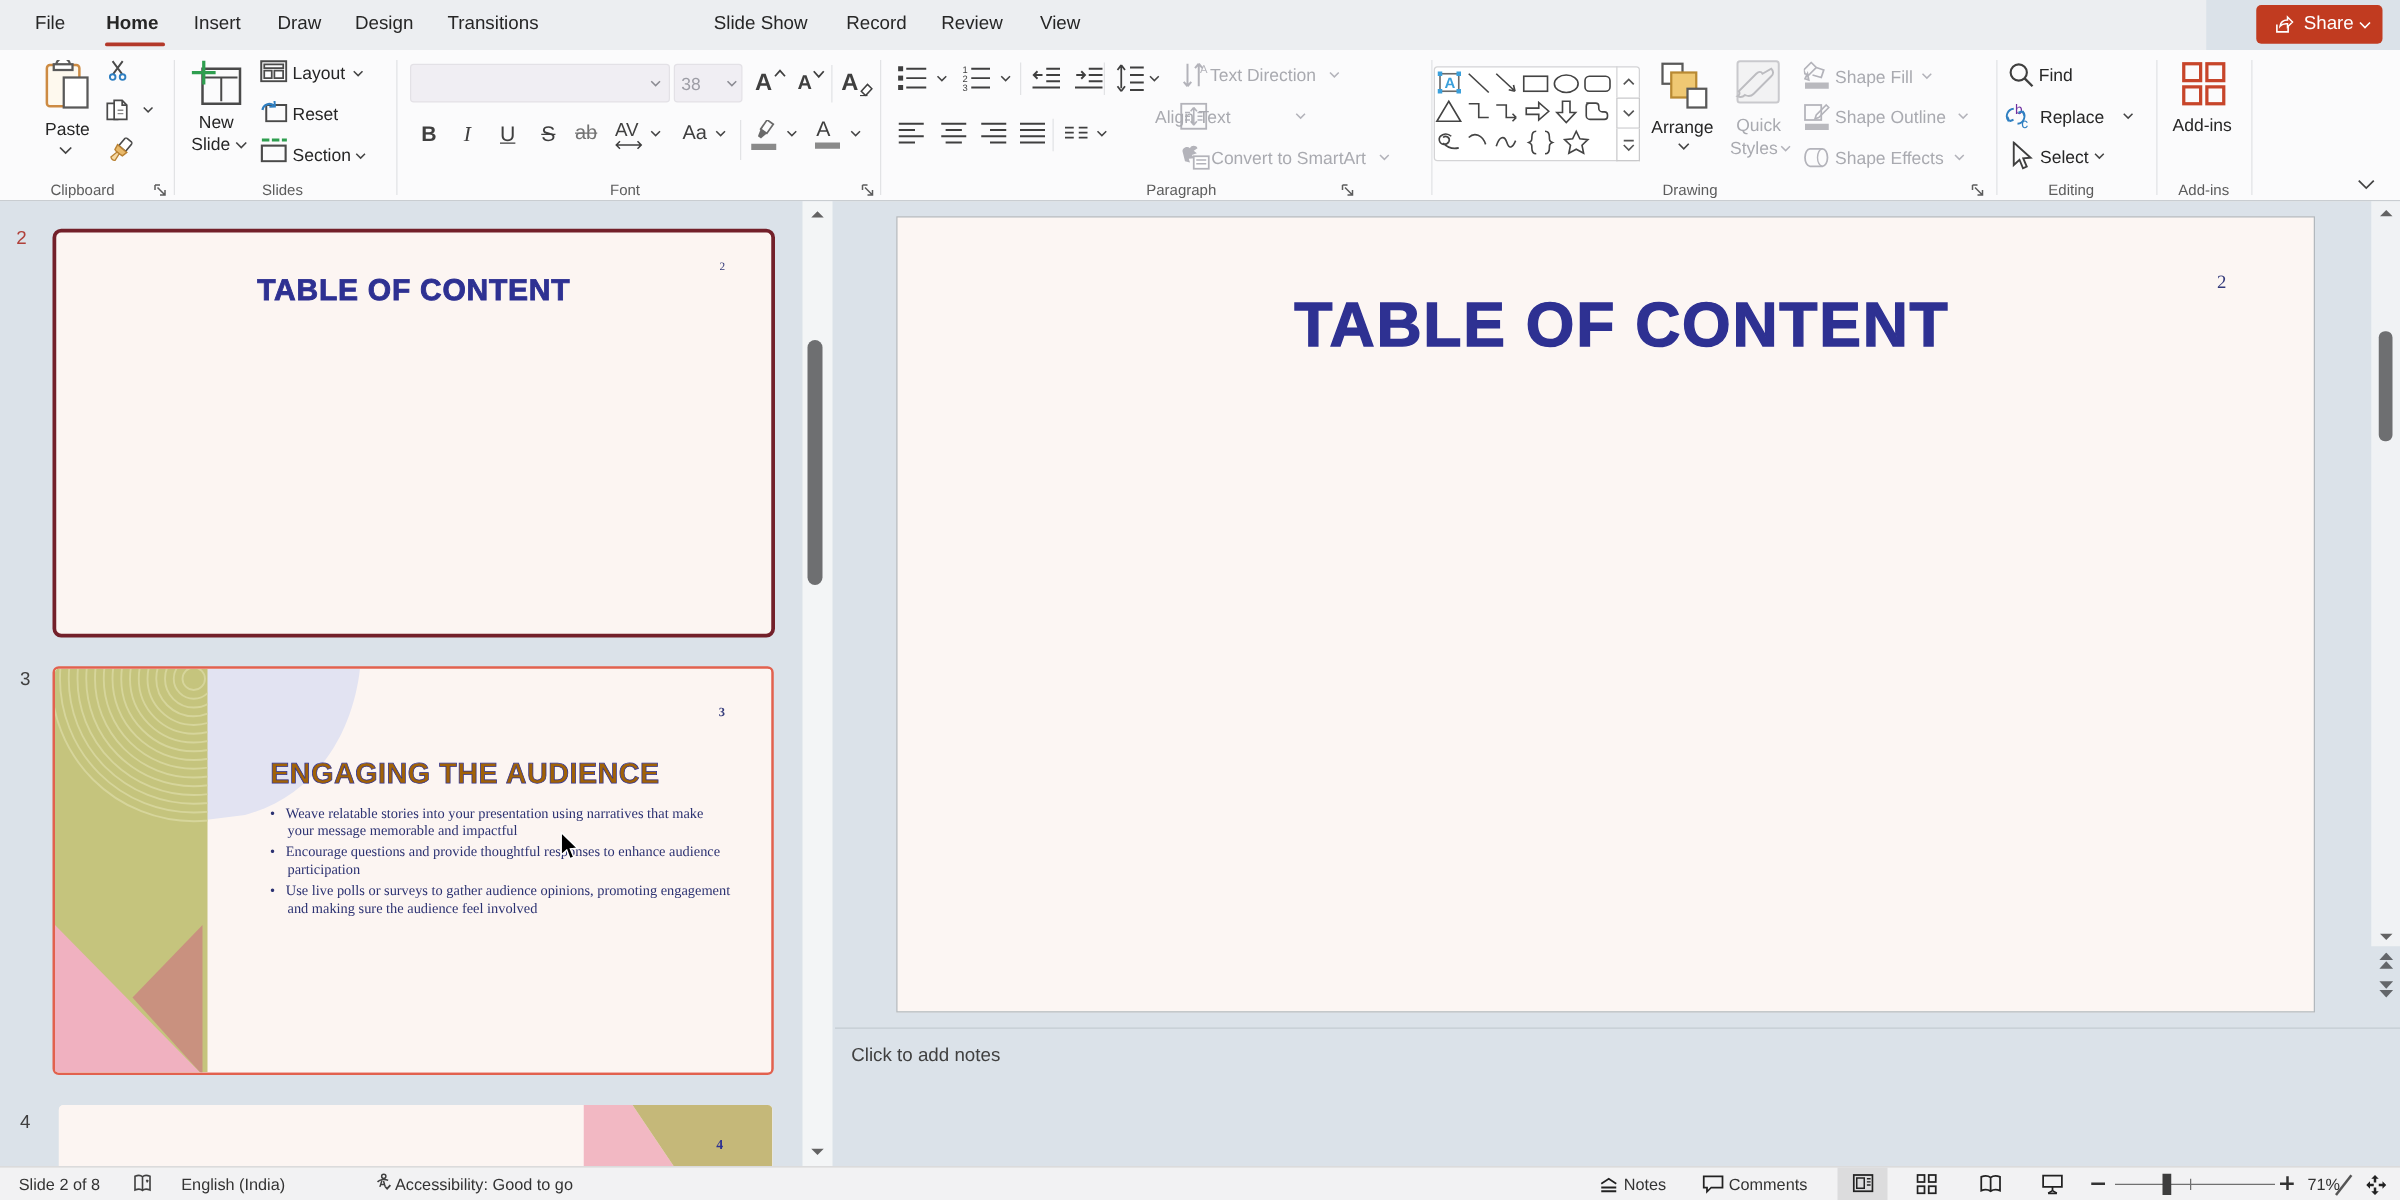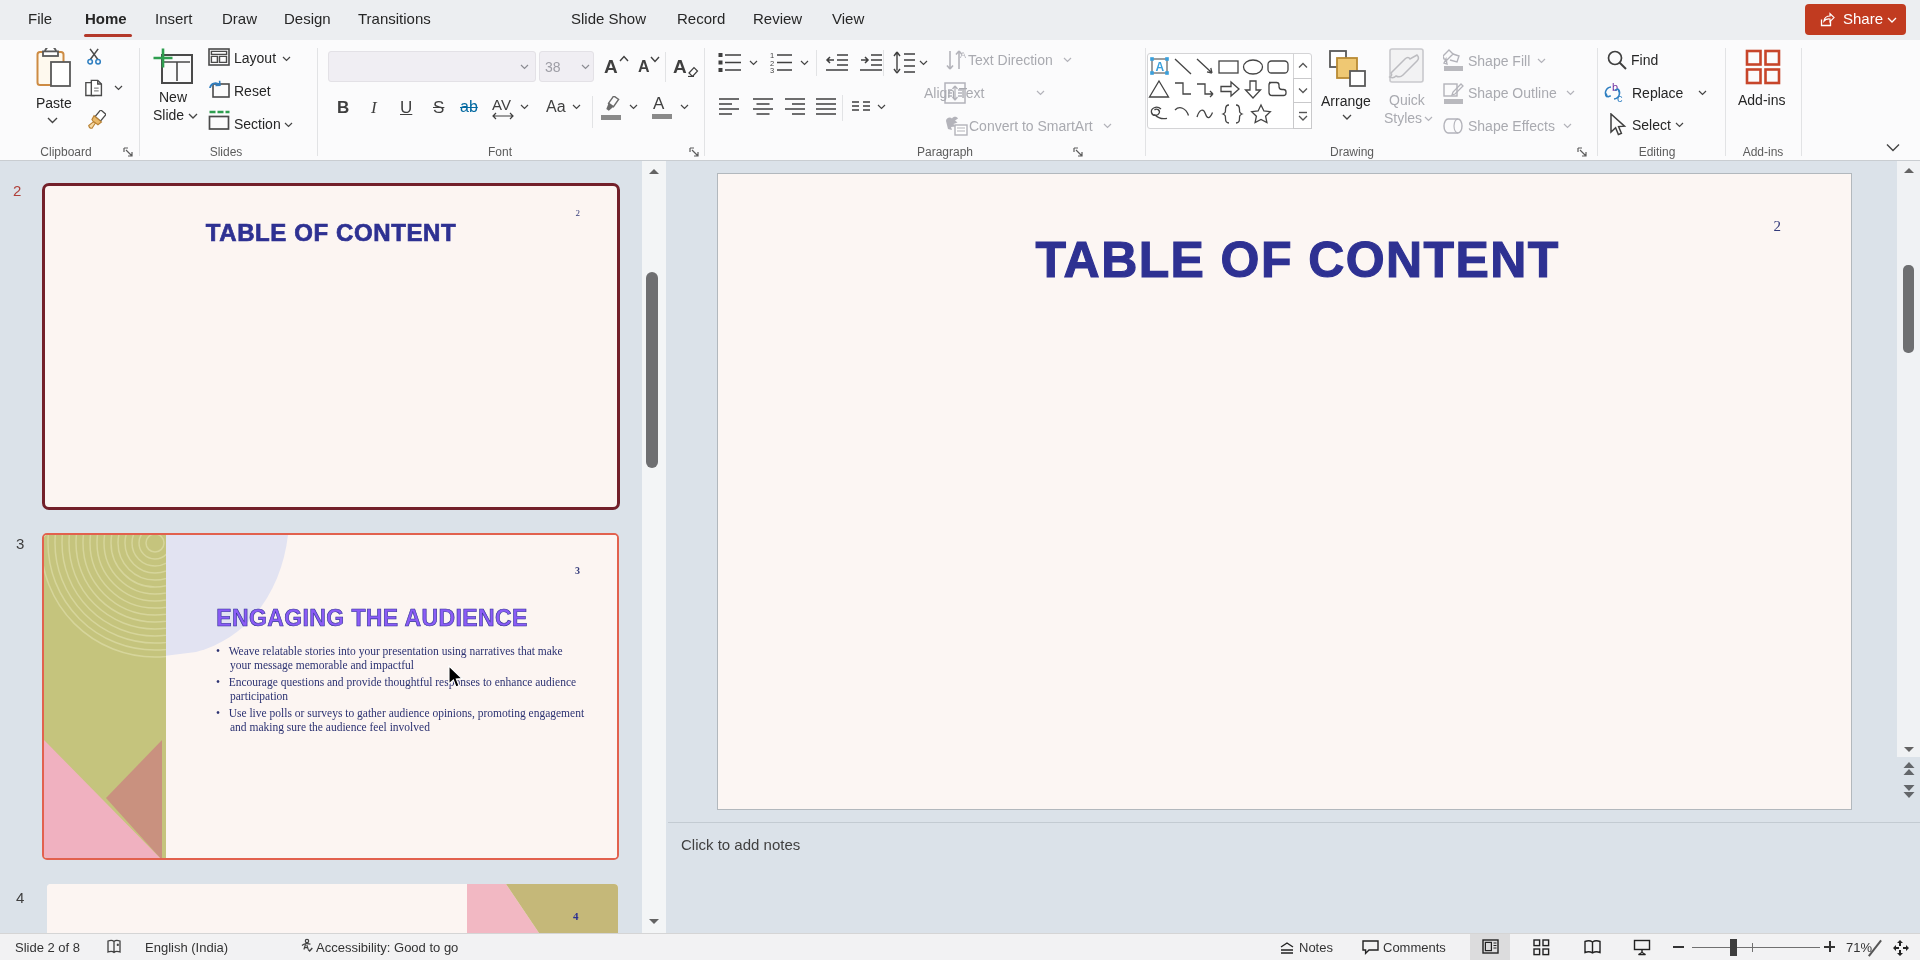--- a/index.html
+++ b/index.html
@@ -1,20 +1,20 @@
 <!DOCTYPE html>
 <html><head>
 <meta charset="utf-8">
 <style>
   * { margin:0; padding:0; box-sizing:border-box; }
   html,body { width:1920px; height:960px; overflow:hidden; }
   body { font-family:"Liberation Sans", sans-serif; position:relative; background:#dbe2e9; }
   .abs { position:absolute; }
   
-  #topbar { left:0; top:0; width:1920px; height:40px; background:#eceef1; }
+  #topbar { left:0; top:0; width:1765px; height:40px; background:#eceef1; }
   .menuitem { position:absolute; top:10px; font-size:15px; color:#262626; white-space:nowrap; }
   #home-underline { position:absolute; background:#b3382a; height:3px; border-radius:2px; }
   #share { position:absolute; left:1805px; top:4px; width:101px; height:31px; background:#c13b20; border-radius:4px; color:#fff; font-size:15px; }
   
   #ribbon { left:0; top:40px; width:1920px; height:121px; background:#fbfbfc; border-bottom:1px solid #c9cdd1; }
   .gsep { position:absolute; top:8px; height:108px; width:1px; background:#e2e3e5; }
   .glabel { position:absolute; top:105px; font-size:12px; color:#5c5c5c; text-align:center; }
   .ribtxt { position:absolute; font-size:14px; color:#262626; white-space:nowrap; }
   .gray { color:#a9aab0 !important; }
   svg { display:block; }
@@ -159,21 +159,21 @@
   <span class="abs" style="left:673px;top:16px;font-size:19px;font-weight:bold;color:#3f3f3f;">A</span>
   <svg class="abs" style="left:687px;top:26px;" width="12" height="11" viewBox="0 0 12 11">
       <path d="M2 7 L7 1.5 L10.5 5 L5.5 10.5 z" fill="#fff" stroke="#3f3f3f" stroke-width="1.2"></path>
       <path d="M1 10.5 h6" stroke="#3f3f3f" stroke-width="1.2"></path>
     </svg>
 
   <span class="abs" style="left:337px;top:58px;font-size:17px;font-weight:bold;color:#3f3f3f;">B</span>
   <span class="abs" style="left:371px;top:58px;font-size:17px;font-style:italic;font-family:'Liberation Serif',serif;color:#3f3f3f;">I</span>
   <span class="abs" style="left:400px;top:58px;font-size:17px;text-decoration:underline;color:#3f3f3f;">U</span>
   <span class="abs" style="left:433px;top:58px;font-size:17px;text-decoration:line-through;color:#3f3f3f;">S</span>
-  <span class="abs" style="left:460px;top:58px;font-size:16px;text-decoration:line-through;color:#0369a1;">ab</span>
+  <span class="abs" style="left:460px;top:58px;font-size:16px;text-decoration:line-through;color:#737373;">ab</span>
   <span class="abs" style="left:492px;top:56px;font-size:15px;color:#3f3f3f;">AV</span>
   <svg class="abs" style="left:492px;top:72px;" width="22" height="8" viewBox="0 0 22 8">
       <path d="M1 4 h20 M4 1 L1 4 l3 3 M18 1 l3 3 -3 3" fill="none" stroke="#3f3f3f" stroke-width="1.2"></path>
     </svg>
   <svg class="abs" style="left:520px;top:64px;" width="9" height="6" viewBox="0 0 9 6">
       <path d="M1 1 l3.5 3.5 L8 1" fill="none" stroke="#444" stroke-width="1.2"></path>
     </svg>
   <span class="abs" style="left:546px;top:58px;font-size:16px;color:#3f3f3f;">Aa</span>
   <svg class="abs" style="left:572px;top:64px;" width="9" height="6" viewBox="0 0 9 6">
       <path d="M1 1 l3.5 3.5 L8 1" fill="none" stroke="#444" stroke-width="1.2"></path>
@@ -479,21 +479,21 @@
           <circle cx="111" cy="8" r="100"></circle>
           <circle cx="111" cy="8" r="107"></circle>
           <circle cx="111" cy="8" r="114"></circle>
       </g>
       <clipPath id="bandclip">
           <rect x="0" y="0" width="122" height="323"></rect>
         </clipPath>
       <polygon points="118,205 62,263 118,325" fill="#c9917f"></polygon>
       <polygon points="0,205 118,325 0,325" fill="#f0b1c0"></polygon>
     </svg>
-    <div style="position:absolute;left:163px;top:70px;width:330px;text-align:center;font-weight:bold;font-size:23px;letter-spacing:0.4px;color:#8b5cf6;white-space:nowrap;-webkit-text-stroke:0.6px #2e3192;">ENGAGING THE AUDIENCE</div>
+    <div style="position:absolute;left:163px;top:70px;width:330px;text-align:center;font-weight:bold;font-size:23px;letter-spacing:0.4px;color:#a16207;white-space:nowrap;-webkit-text-stroke:0.6px #2e3192;">ENGAGING THE AUDIENCE</div>
     <div style="position:absolute;right:37px;top:30px;font-size:10px;font-weight:bold;color:#333a7a;font-family:'Liberation Serif',serif;">3</div>
     <div style="position:absolute;left:172px;top:110px;width:400px;white-space:nowrap;font-family:'Liberation Serif',serif;font-size:11.5px;color:#2c3272;line-height:13.5px;">
       <div style="margin-bottom:4px;padding-left:14px;text-indent:-14px;">•&nbsp;&nbsp;&nbsp;Weave relatable stories into your presentation using narratives that make<br>your message memorable and impactful</div>
       <div style="margin-bottom:4px;padding-left:14px;text-indent:-14px;">•&nbsp;&nbsp;&nbsp;Encourage questions and provide thoughtful responses to enhance audience<br>participation</div>
       <div style="padding-left:14px;text-indent:-14px;">•&nbsp;&nbsp;&nbsp;Use live polls or surveys to gather audience opinions, promoting engagement<br>and making sure the audience feel involved</div>
     </div>
   </div>
 
   <svg class="abs" style="left:448px;top:504px;" width="17" height="25" viewBox="0 0 17 25">
       <path d="M1 1 L1 19 L5.4 15 L8 22 L11 20.7 L8.3 14 L14 13.6 Z" fill="#000" stroke="#fff" stroke-width="1.1"></path>

